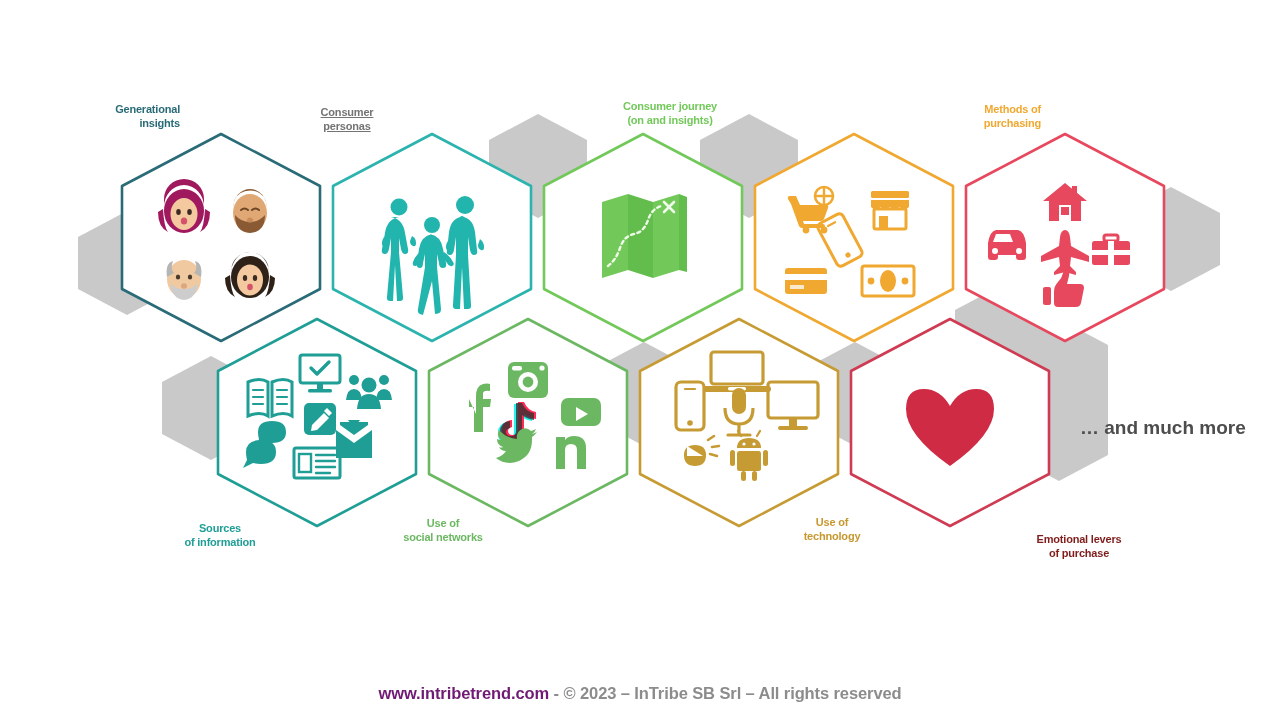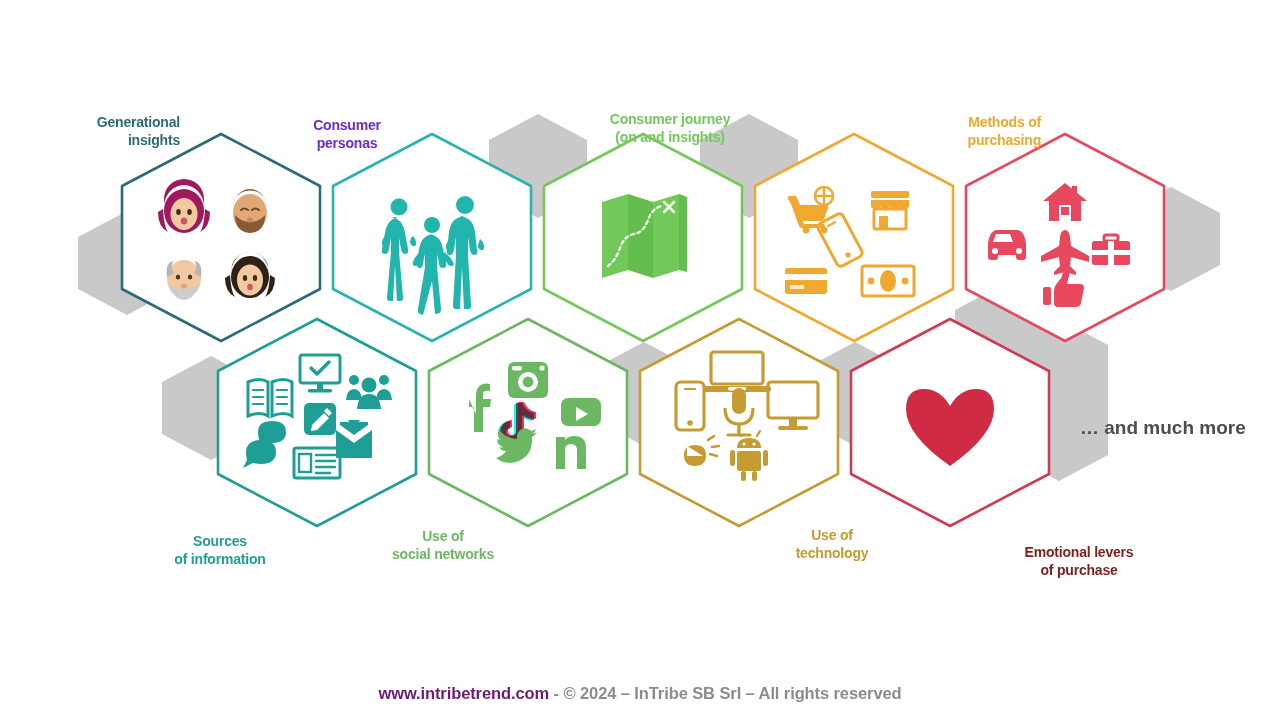--- a/index.html
+++ b/index.html
@@ -15,26 +15,25 @@
     height: 720px;
     background: #ffffff;
   }
   #board {
     position: absolute;
     inset: 0;
   }
   .label {
     position: absolute;
     font-weight: bold;
-    font-size: 14px;
+    font-size: 11px;
     line-height: 1.28;
     letter-spacing: -0.2px;
     white-space: pre-line;
     user-select: none;
-    margin-top: 12px;
   }
   .label.center { text-align: center; }
   .label.right  { text-align: right; }
 
   #muchmore {
     position: absolute;
     left: 1080px;
     top: 417px;
     font-weight: bold;
     font-size: 19px;
@@ -404,21 +403,21 @@
       <g>
         <path d="M 950,466 q -44,-31 -44,-57 q 0,-20 18,-20 q 16,0 26,17 q 10,-17 26,-17 q 18,0 18,20 q 0,26 -44,57 Z" fill="#cf2b44"></path>
       </g>
     </g>
 
   </svg>
 
   <div class="label right" style="left:30px; top:102px; width:150px; color:#2a6b78;">Generational
 insights</div>
 
-  <div class="label center" style="left:272px; top:105px; width:150px; color:#6d28d9;">Consumer
+  <div class="label center" style="left:272px; top:105px; width:150px; color:#737373;text-decoration:underline;">Consumer
 personas</div>
 
   <div class="label center" style="left:570px; top:99px; width:200px; color:#72c95a;">Consumer journey
 (on and insights)</div>
 
   <div class="label center" style="left:869px; top:102px; width:172px; color:#f0a830;text-align:right;">Methods of
 purchasing</div>
 
 
   <div class="label center" style="left:140px; top:521px; width:160px; color:#1f9e96;">Sources
@@ -429,16 +428,16 @@
 
   <div class="label center" style="left:756px; top:515px; width:152px; color:#c7982f;">Use of
 technology</div>
 
   <div class="label center" style="left:985px; top:532px; width:188px; color:#7f1d1d;">Emotional levers
 of purchase</div>
 
   <div id="muchmore">… and much more</div>
 
   <div id="footer">
-    <span class="site">www.intribetrend.com</span><span class="rest"> - © 2024 – InTribe SB Srl – All rights reserved</span>
+    <span class="site">www.intribetrend.com</span><span class="rest"> - © 2023 – InTribe SB Srl – All rights reserved</span>
   </div>
 
 </div>
 
 </body></html>

